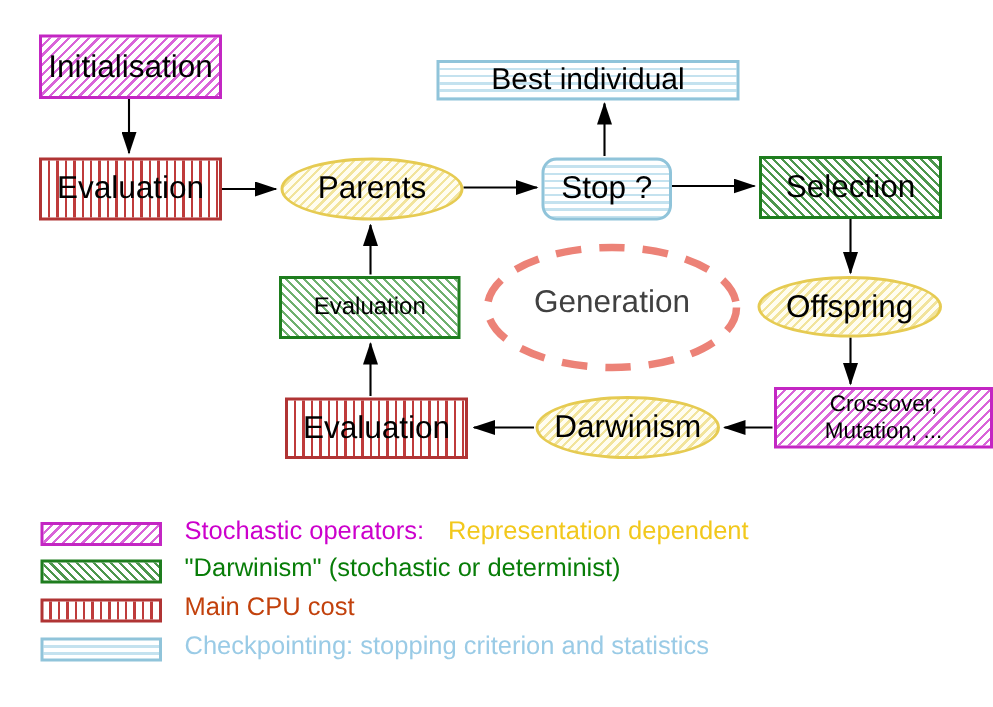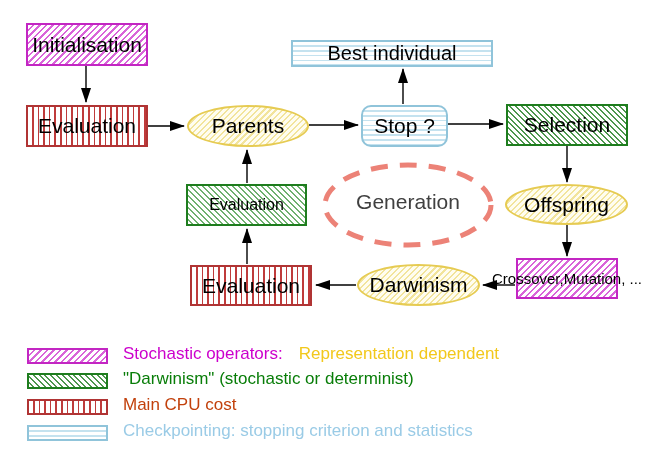--- a/index.html
+++ b/index.html
@@ -30,21 +30,21 @@
   .h-yellow{border:2px solid #e6cb52;border-radius:50%;
     background:repeating-linear-gradient(135deg,#fffdf0 0 2.7px,#f2e49c 2.7px 4.3px);}
   
   #n-init{left:26px;top:23px;width:122px;height:43px;}
   #n-eval-top{left:26px;top:105px;width:122px;height:42px;}
   #n-parents{left:187px;top:105px;width:122px;height:42px;}
   #n-best{left:291px;top:40px;width:202px;height:27px;font-size:20px;}
   #n-stop{left:361px;top:105px;width:87px;height:42px;border-radius:10px;}
   #n-selection{left:506px;top:104px;width:122px;height:42px;}
   #n-genitors{left:505px;top:184px;width:123px;height:41px;}
-  #n-crossover{left:516px;top:258px;width:102px;height:41px;}
+  #n-crossover{left:516px;top:258px;width:146px;height:41px;flex-direction:column;}
   #n-offspring{left:357px;top:264px;width:123px;height:42px;}
   #n-eval-bottom{left:190px;top:265px;width:122px;height:41px;}
   #n-replacement{left:186px;top:184px;width:121px;height:42px;}
   #n-generation{left:323px;top:190px;width:170px;height:30px;z-index:2;
     color:#404040;font-size:21px;text-align:center;position:absolute;}
   
   .legend-row{position:absolute;left:27px;display:flex;align-items:flex-end;z-index:2;
     font-size:17px;white-space:nowrap;}
   .legend-row .swatch{display:inline-block;width:81px;height:16px;box-sizing:border-box;margin-right:15px;}
   #lg-1{top:344px;} #lg-2{top:369px;} #lg-3{top:395px;} #lg-4{top:421px;}

